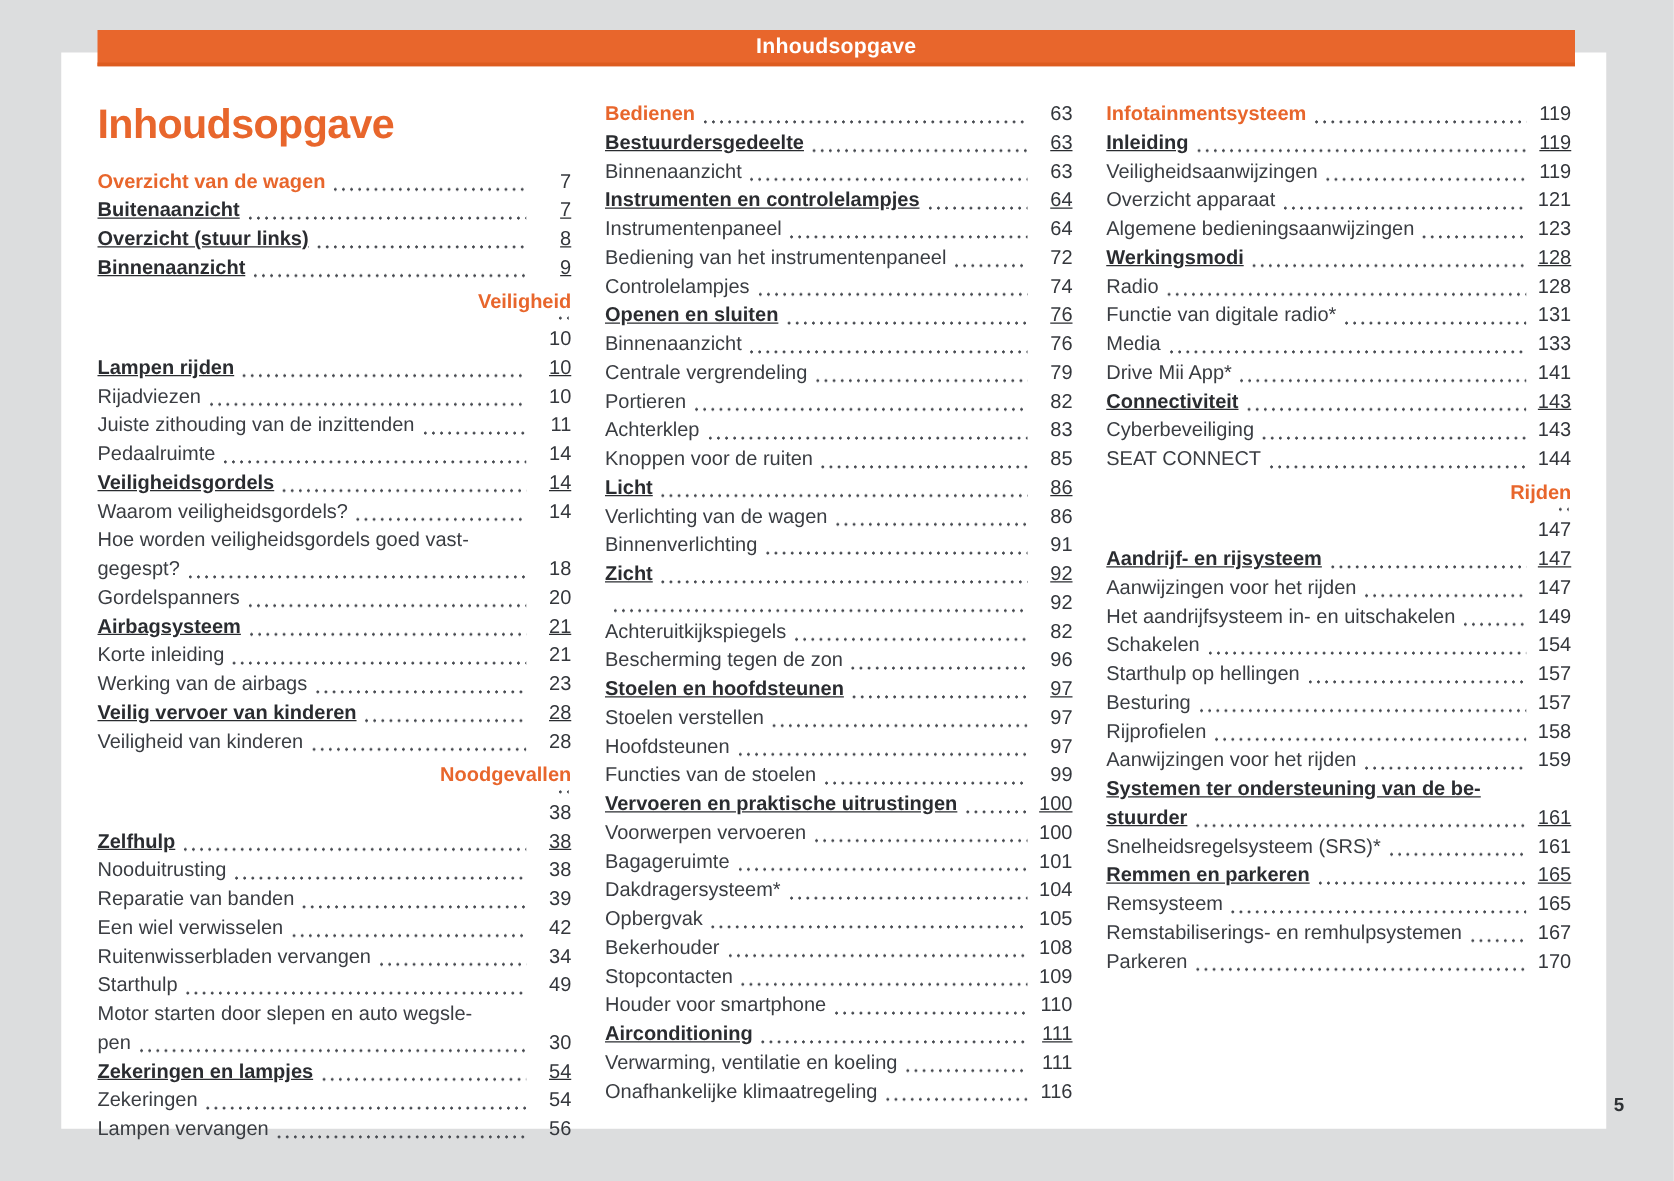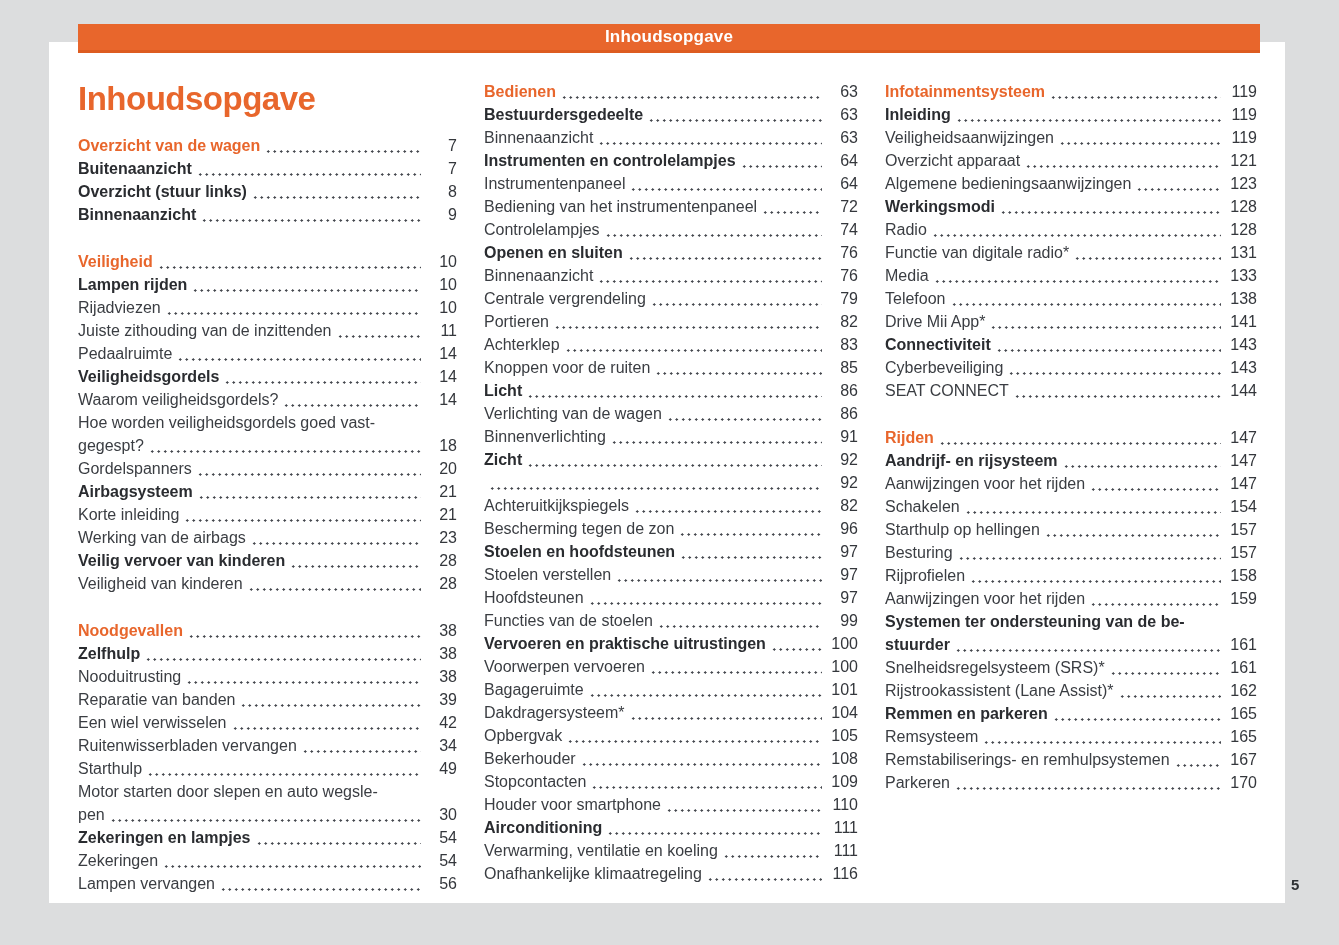--- a/index.html
+++ b/index.html
@@ -31,23 +31,23 @@
   .col1{width:379px;margin-right:27px;}
   .col2{width:374px;margin-right:27px;}
   .col3{width:372px;}
   .title{
     font-size:33px;line-height:37px;font-weight:bold;color:#e8662c;
     letter-spacing:-0.5px;margin:0 0 17px 0;
   }
   .row{
     display:flex;font-size:16px;line-height:23px;color:#3a3d42;
   }
-  .row.bold{font-weight:bold;color:#2a2c30;}
+  .row.bold{font-weight:bold;color:#2a2c30;text-decoration:underline;}
   .row.section{font-weight:bold;color:#e8662c;align-items:flex-end;}
-  .row.gap{margin-top:24px;}
+  .row.gap{margin-top:4px;flex-direction:column;}
   .lbl{white-space:nowrap;}
   .dots{
     flex:1 1 auto;min-width:10px;align-self:flex-end;height:3px;
     margin:0 2px 4px 5px;
     background-image:radial-gradient(circle,#45484e 1.05px,transparent 1.35px);
     background-size:6.5px 3px;background-repeat:repeat-x;background-position:0 0;
   }
   .num{
     flex:0 0 auto;min-width:34px;text-align:right;
     font-weight:normal;color:#34373c;
@@ -437,25 +437,20 @@
             <span class="lbl">Functie van digitale radio*</span>
             <span class="dots"></span>
             <span class="num">131</span>
           </div>
           <div class="row normal">
             <span class="lbl">Media</span>
             <span class="dots"></span>
             <span class="num">133</span>
           </div>
           <div class="row normal">
-            <span class="lbl">Telefoon</span>
-            <span class="dots"></span>
-            <span class="num">138</span>
-          </div>
-          <div class="row normal">
             <span class="lbl">Drive Mii App*</span>
             <span class="dots"></span>
             <span class="num">141</span>
           </div>
           <div class="row bold">
             <span class="lbl">Connectiviteit</span>
             <span class="dots"></span>
             <span class="num">143</span>
           </div>
           <div class="row normal">
@@ -477,20 +472,25 @@
             <span class="lbl">Aandrijf- en rijsysteem</span>
             <span class="dots"></span>
             <span class="num">147</span>
           </div>
           <div class="row normal">
             <span class="lbl">Aanwijzingen voor het rijden</span>
             <span class="dots"></span>
             <span class="num">147</span>
           </div>
           <div class="row normal">
+            <span class="lbl">Het aandrijfsysteem in- en uitschakelen</span>
+            <span class="dots"></span>
+            <span class="num">149</span>
+          </div>
+          <div class="row normal">
             <span class="lbl">Schakelen</span>
             <span class="dots"></span>
             <span class="num">154</span>
           </div>
           <div class="row normal">
             <span class="lbl">Starthulp op hellingen</span>
             <span class="dots"></span>
             <span class="num">157</span>
           </div>
           <div class="row normal">
@@ -513,25 +513,20 @@
           </div>
           <div class="row bold">
             <span class="lbl">stuurder</span>
             <span class="dots"></span>
             <span class="num">161</span>
           </div>
           <div class="row normal">
             <span class="lbl">Snelheidsregelsysteem (SRS)*</span>
             <span class="dots"></span>
             <span class="num">161</span>
-          </div>
-          <div class="row normal">
-            <span class="lbl">Rijstrookassistent (Lane Assist)*</span>
-            <span class="dots"></span>
-            <span class="num">162</span>
           </div>
           <div class="row bold">
             <span class="lbl">Remmen en parkeren</span>
             <span class="dots"></span>
             <span class="num">165</span>
           </div>
           <div class="row normal">
             <span class="lbl">Remsysteem</span>
             <span class="dots"></span>
             <span class="num">165</span>

